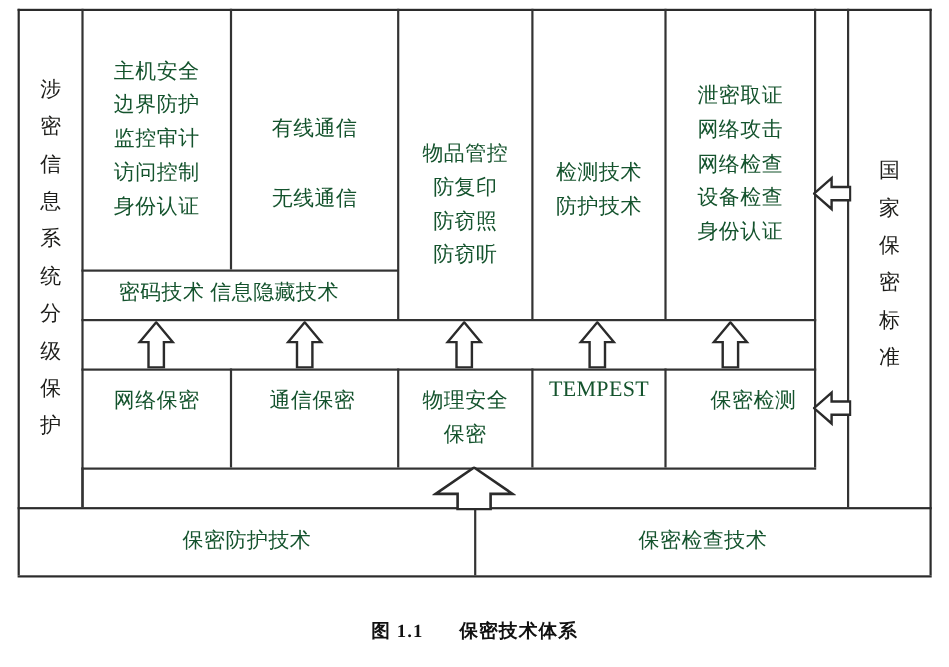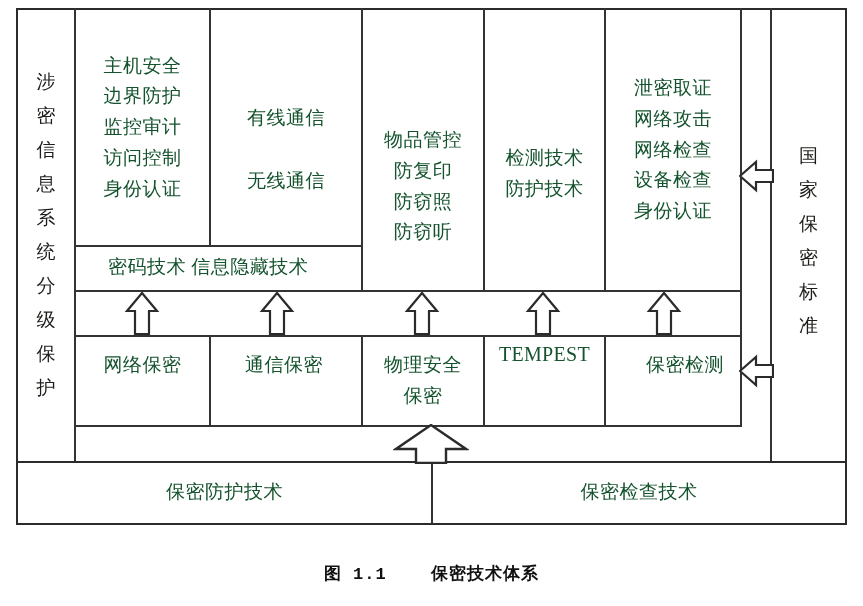--- a/index.html
+++ b/index.html
@@ -53,21 +53,21 @@
     display:block;
     line-height:1.0;
     margin:7.5px 0;
   }
 
   
   .caption{
     position:absolute;
     width:100%;
     text-align:center;
-    font-family:Liberation Mono, monospace;
+    font-family:Liberation Serif, serif;
     font-weight:bold;
     font-size:17px;
     letter-spacing:1px;
     color:#111;
   }
   .caption .num{margin-right:6px;}
   .caption .gap{display:inline-block;width:16px;}
 
   
   .arrow{position:absolute;}

